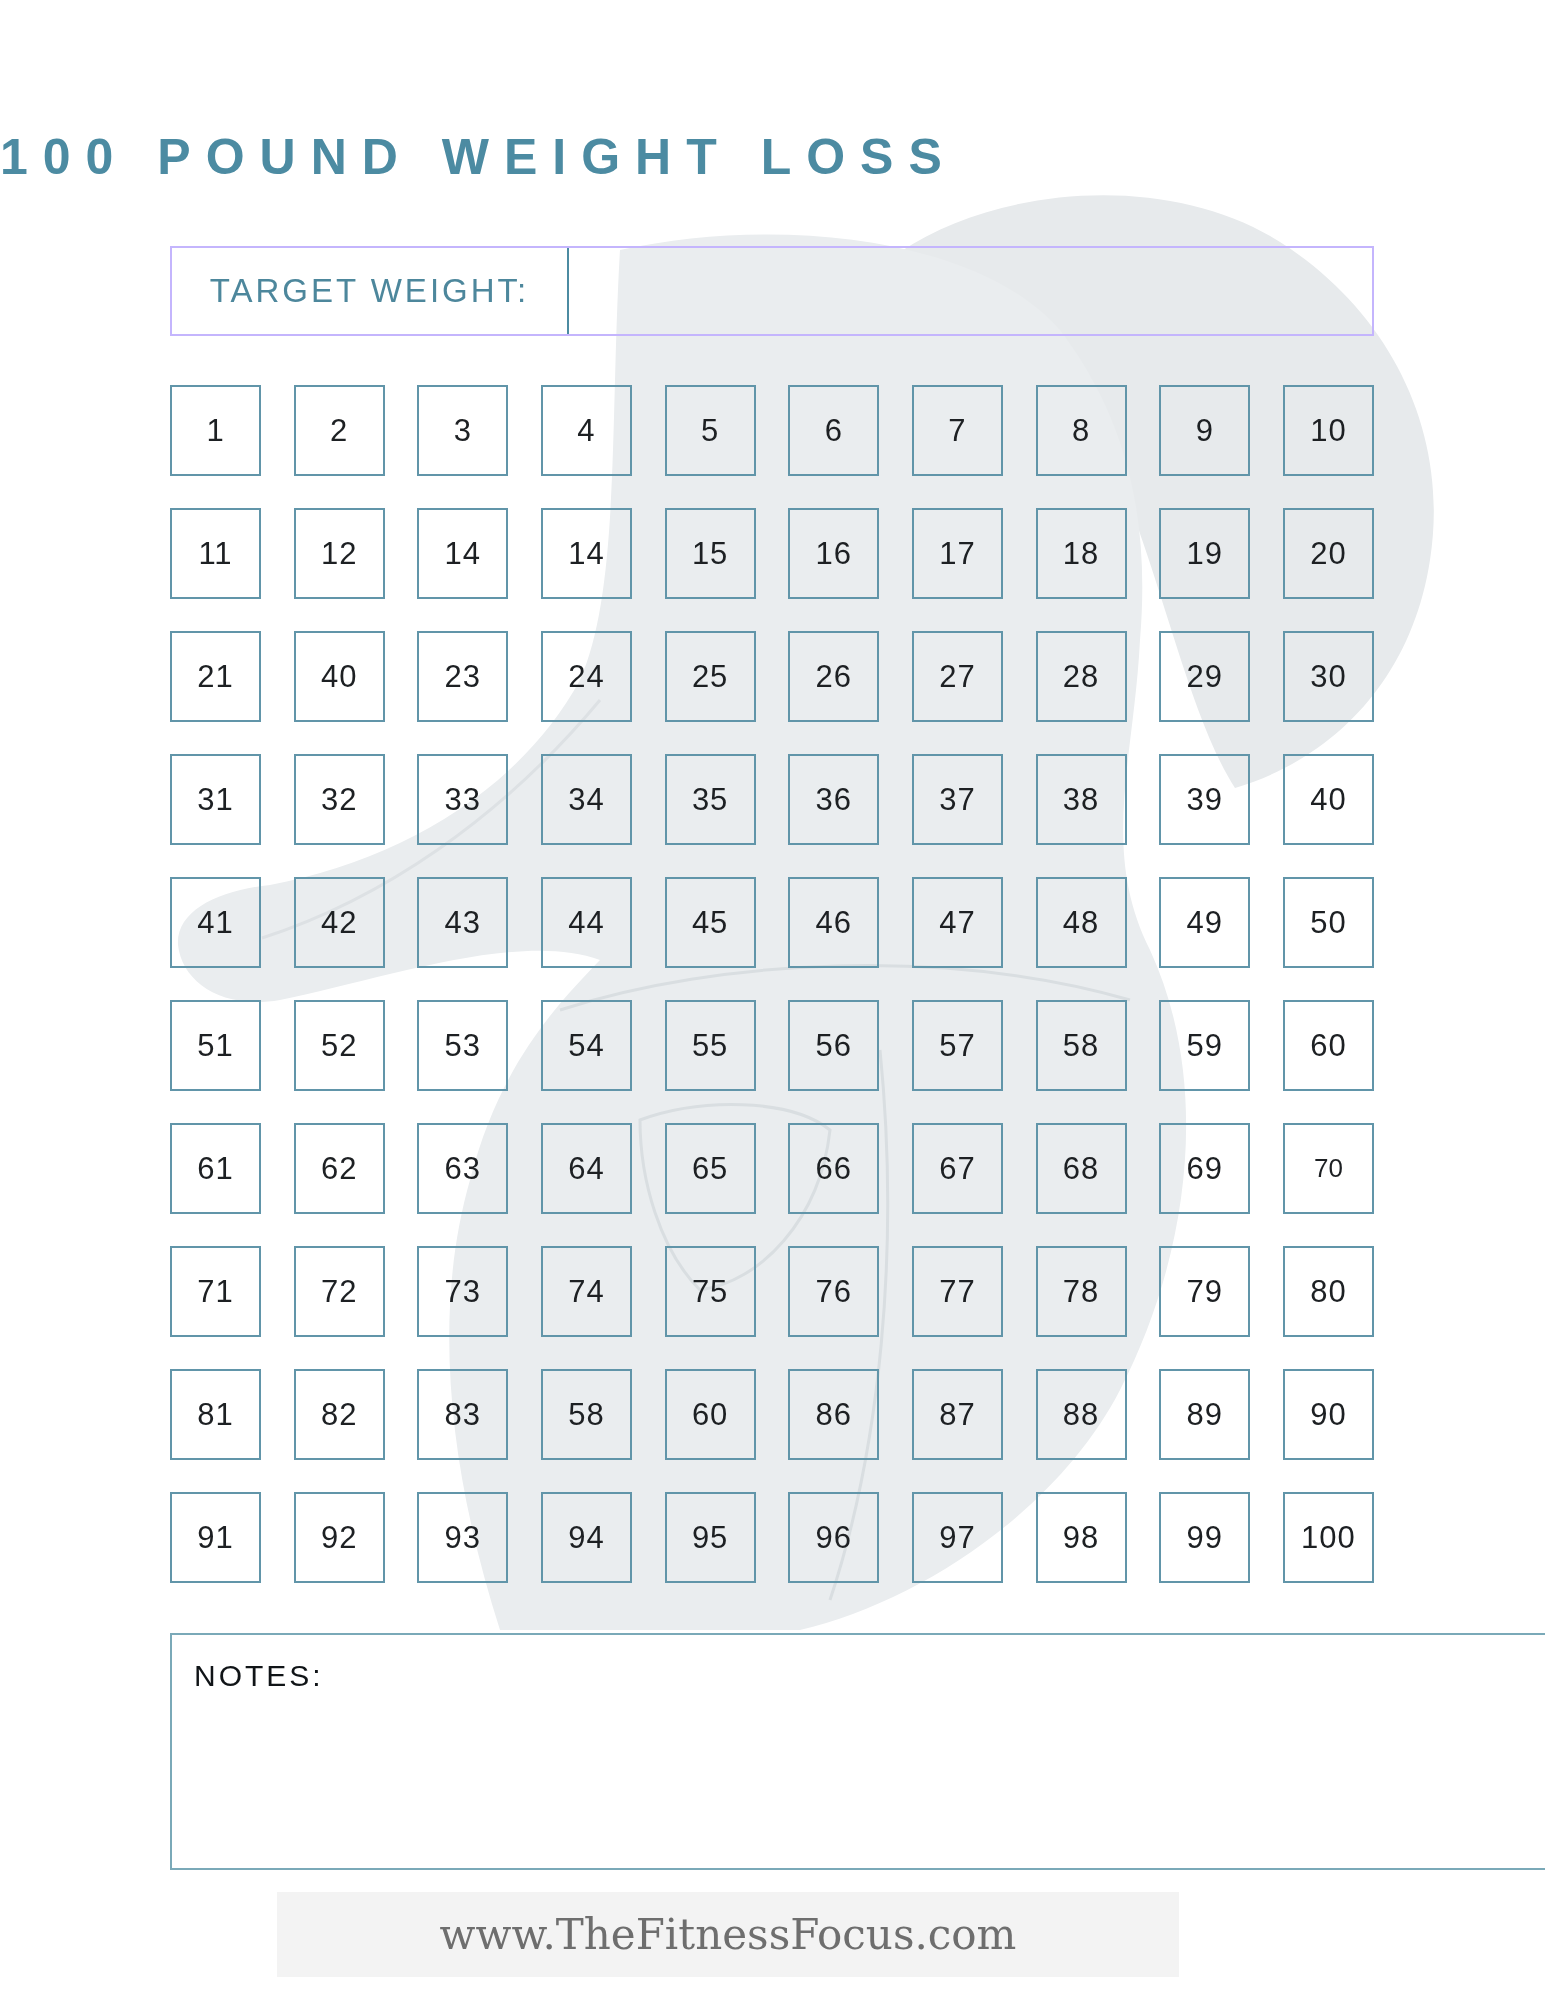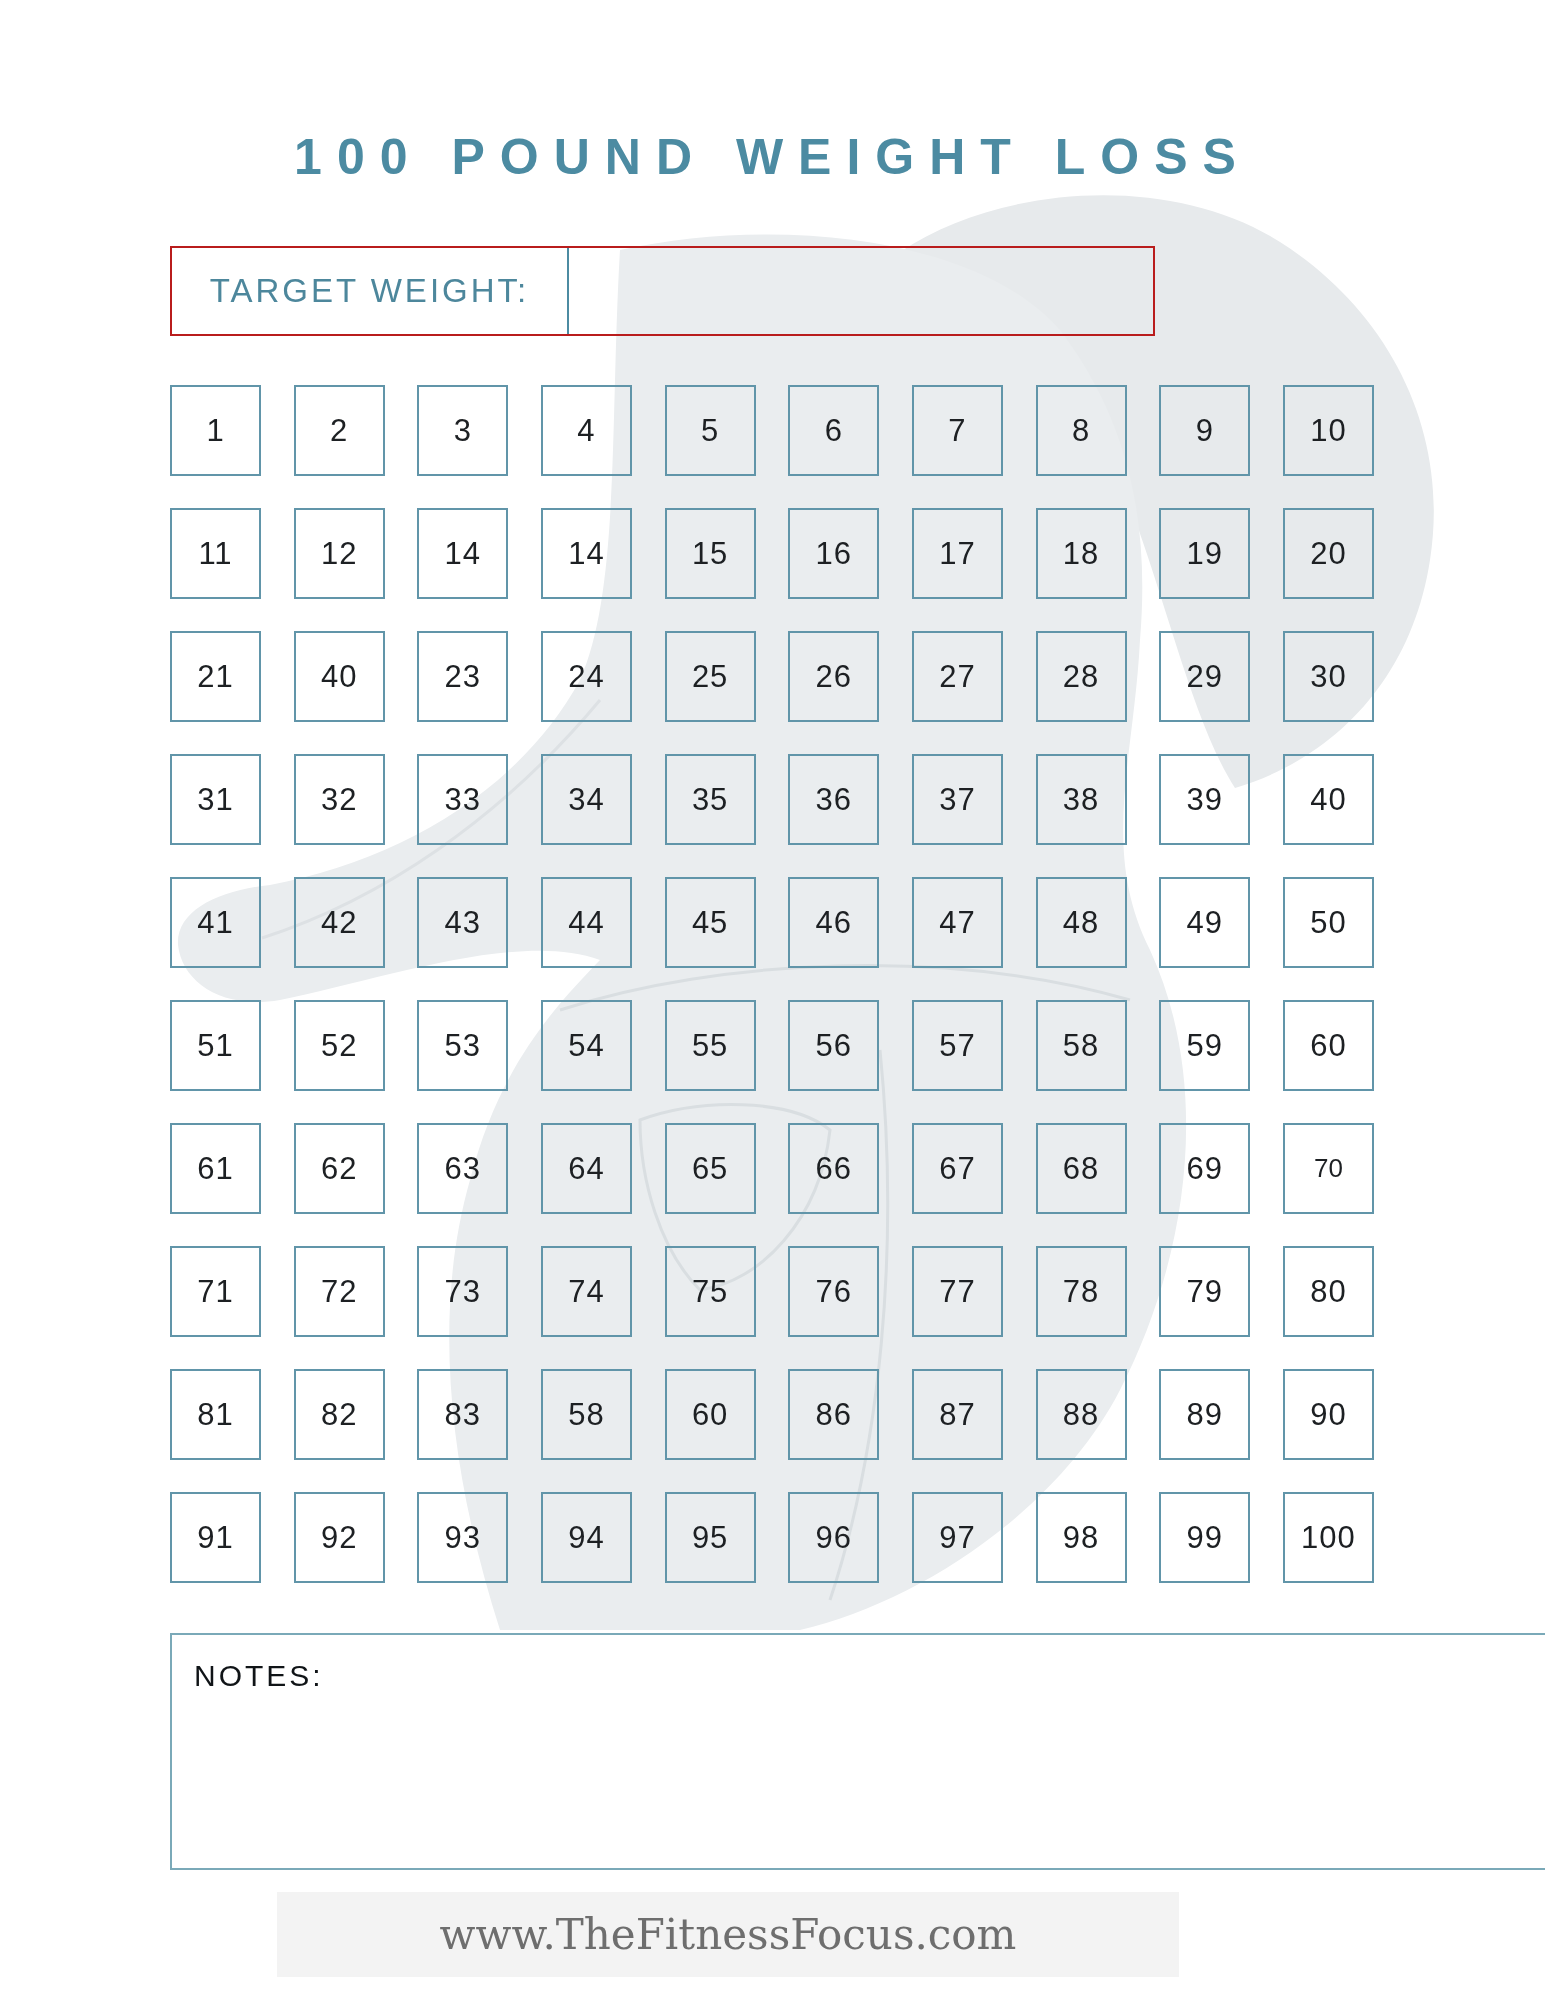--- a/index.html
+++ b/index.html
@@ -13,30 +13,30 @@
   }
   
   .silhouette {
     position:absolute; left:0; top:0; width:1545px; height:2000px;
     z-index:0;
   }
   .content { position:relative; z-index:1; width:100%; height:100%; }
 
   .title {
     position:absolute; left:0; top:128px; width:100%;
-    text-align:center;
+    text-align:left;
     font-size:50px; font-weight:700;
     letter-spacing:15px;
     color:#4c8ba2;
   }
 
   .target-box {
     position:absolute; left:170px; top:246px;
-    width:985px; height:90px;
-    border:2px solid #b91c1c;
+    width:1204px; height:90px;
+    border:2px solid #c4b5fd;
     display:flex;
     background:transparent;
   }
   .target-label-cell {
     width:397px; height:100%;
     border-right:2px solid #4c8ba2;
     display:flex; align-items:center; justify-content:center;
   }
   .target-label {
     font-size:33px; letter-spacing:3px;

